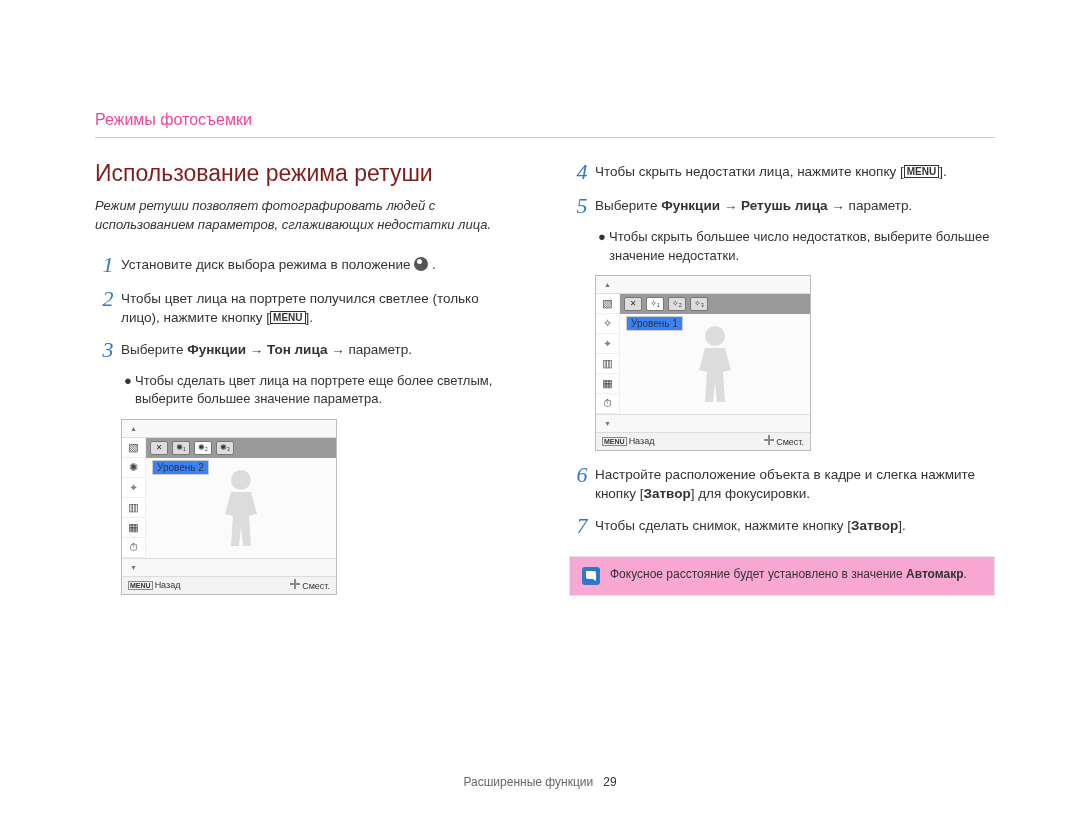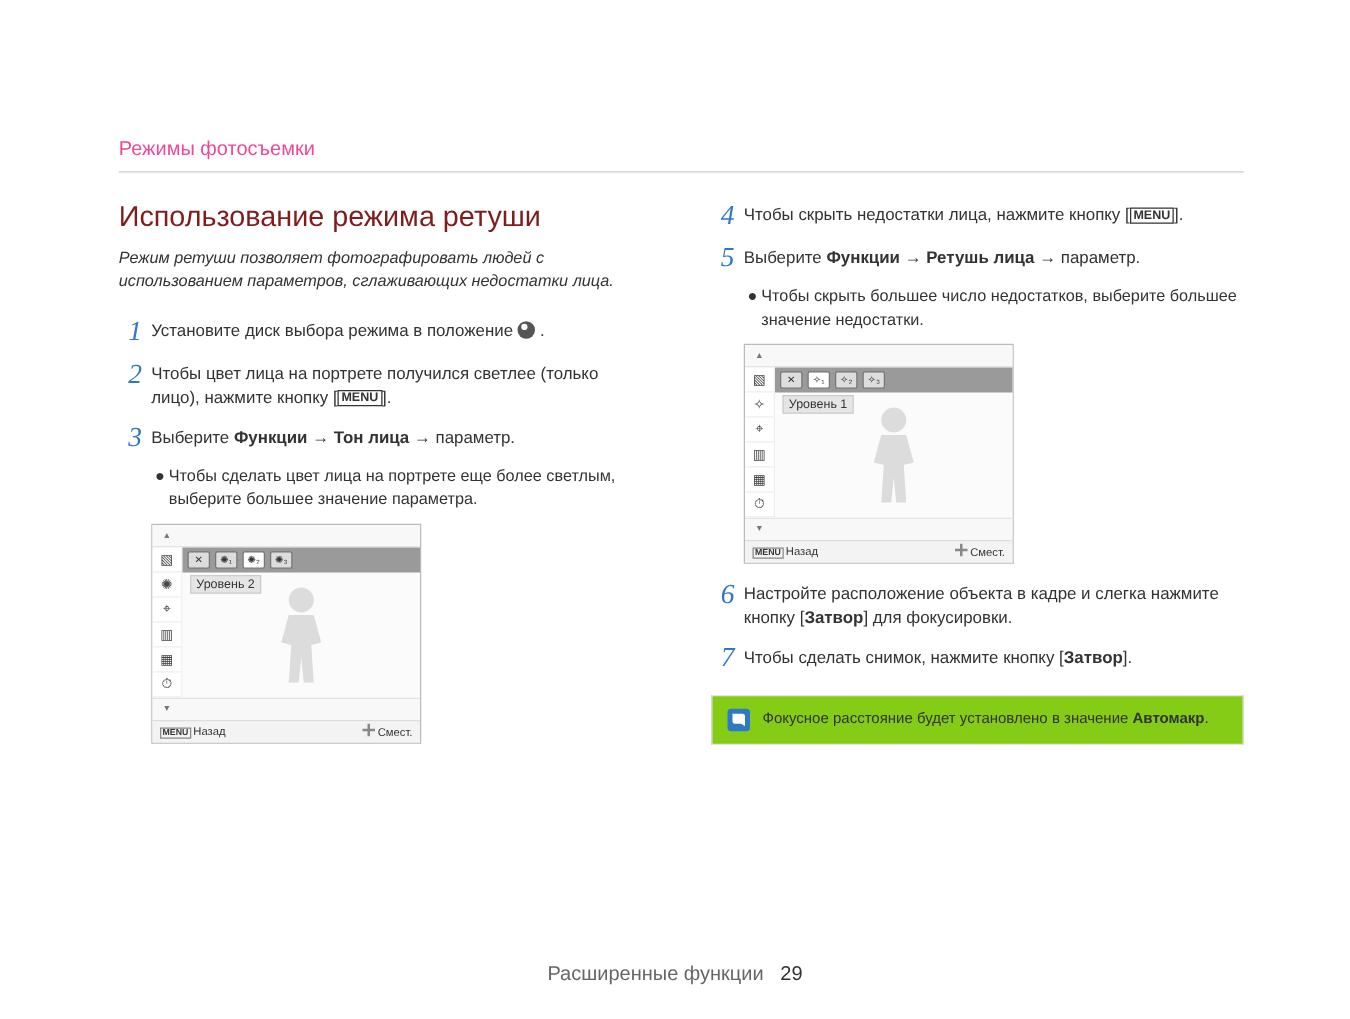--- a/index.html
+++ b/index.html
@@ -157,21 +157,21 @@
     align-items: center;
     justify-content: center;
     font-size: 8px;
     color: #333;
   }
   .opt.sel { background: #fff; }
   .level-label {
     position: absolute;
     top: 22px;
     left: 6px;
-    background: #e5e5e5;
+    background: #3b82f6;
     padding: 1px 4px;
     font-size: 10px;
     border: 1px solid #ccc;
   }
   .person {
     position: absolute;
     left: 50%;
     top: 30px;
     transform: translateX(-50%);
   }
@@ -205,21 +205,21 @@
     background: #888;
   }
   .navcross::before { left: 4px; top: 0; width: 2px; height: 10px; }
   .navcross::after  { top: 4px; left: 0; height: 2px; width: 10px; }
 
   .note-box {
     display: flex;
     align-items: flex-start;
     gap: 10px;
     border: 1px solid #e3e3e3;
-    background: #84cc16;
+    background: #f9a8d4;
     padding: 10px 12px;
     font-size: 12px;
     margin-top: 18px;
   }
   .note-icon {
     width: 18px; height: 18px;
     flex: 0 0 18px;
     border-radius: 3px;
     background: #2e78c8;
     color: #fff;
@@ -228,21 +228,21 @@
     justify-content: center;
     font-size: 11px;
     font-weight: bold;
   }
   .note-icon svg { display:block; }
   .footer {
     position: absolute;
     bottom: 26px;
     left: 0; right: 0;
     text-align: center;
-    font-size: 16px;
+    font-size: 12px;
     color: #666;
   }
   .footer .pg { color: #333; }
 </style>
 </head>
 <body>
 
 <div class="page">
   <div class="breadcrumb">Режимы фотосъемки</div>
   <hr class="hr">

